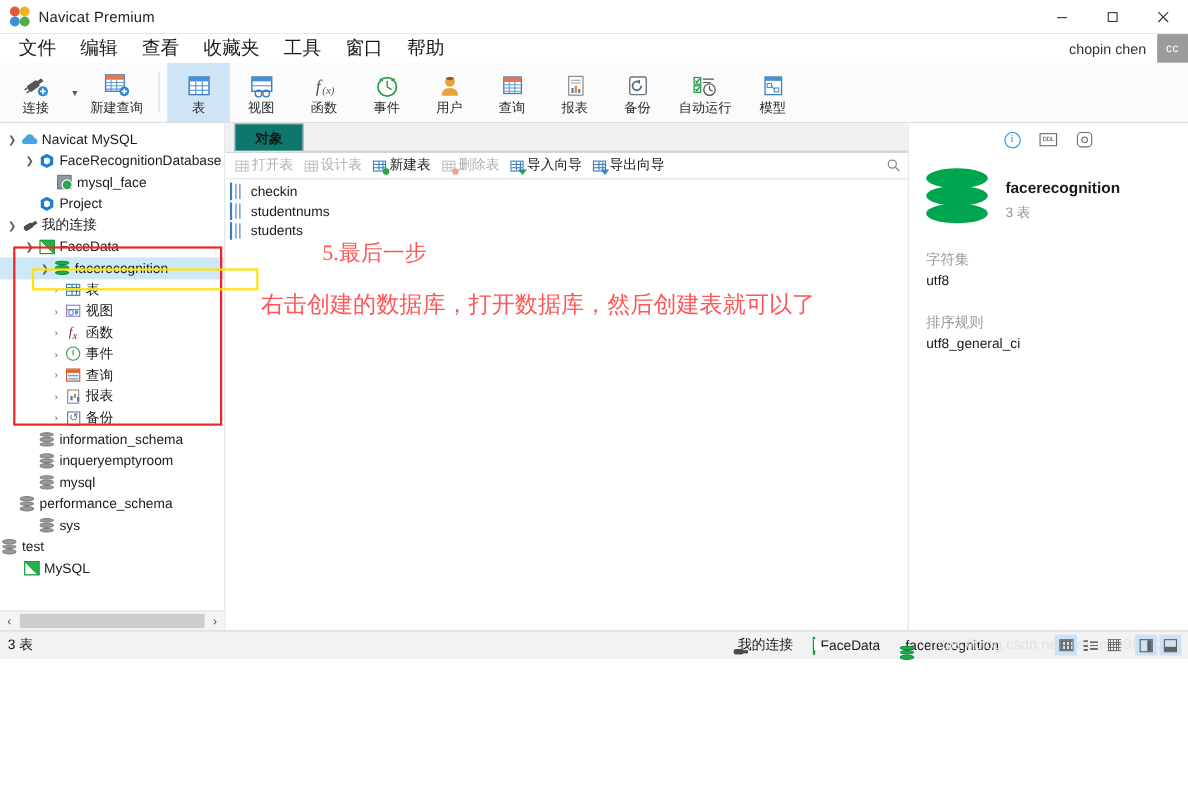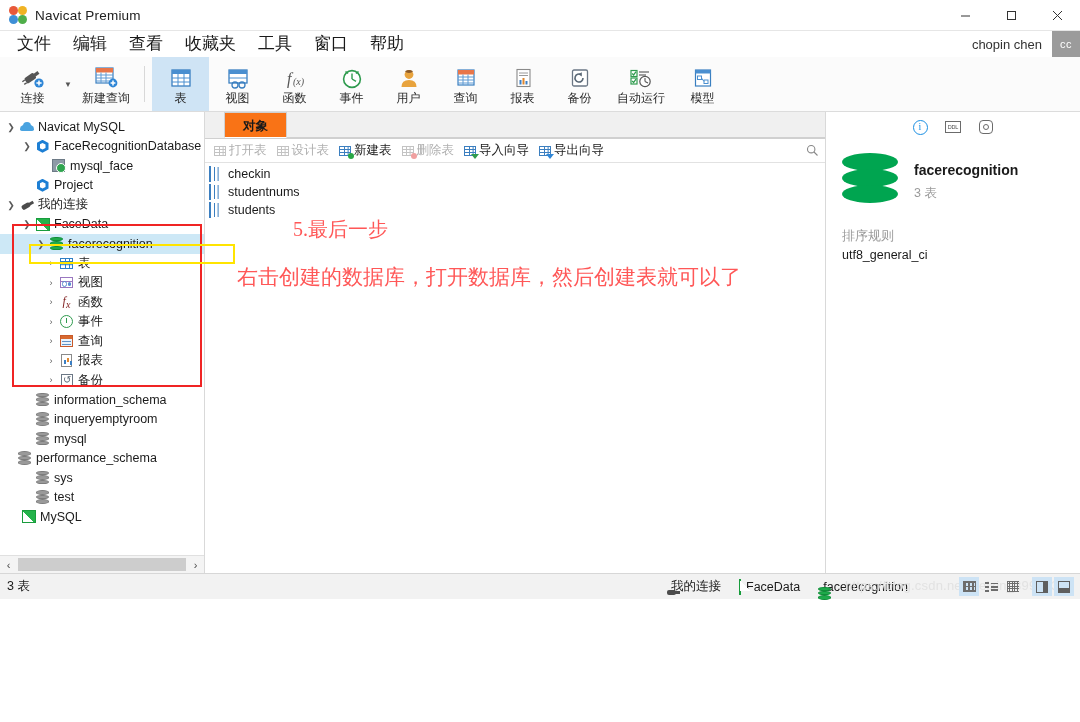--- a/index.html
+++ b/index.html
@@ -165,22 +165,22 @@
   .sb-thumb { flex:1; height: 13px; background: #cdcdcd; margin: 0 1px; }
 
   
   .center { flex: 1; display: flex; flex-direction: column; min-width: 0; background: #fff; position: relative; }
   .tabstrip {
     height: 27px; flex: 0 0 27px; background: #f0f0f0;
     border-bottom: 1px solid #d0d0d0; display: flex; align-items: flex-end;
   }
   .tab {
     padding: 0 18px; height: 26px; line-height: 26px; font-size: 12.5px;
-    background: #f97316; border: 1px solid #d0d0d0; border-bottom: 1px solid #fff;
-    margin-left: 19px; color: #1a1a1a; font-weight: bold;
+    background: #0f766e; border: 1px solid #d0d0d0; border-bottom: 1px solid #fff;
+    margin-left: 8px; color: #1a1a1a; font-weight: bold;
   }
   .tabstrip-fill { flex: 1; height: 26px; border-bottom: 1px solid #d0d0d0; }
 
   .objbar {
     height: 24px; flex: 0 0 24px; display: flex; align-items: center;
     border-bottom: 1px solid #e2e2e2; padding-left: 4px; background: #fff;
   }
   .obj-btn {
     display: flex; align-items: center; gap: 3px; padding: 0 5px; height: 22px;
     font-size: 12.5px; color: #1a1a1a;
@@ -642,21 +642,21 @@
         <div class="trow" style="padding-left:34px">
           <span class="ticn">
             <span class="ic-db gray">
                 <span class="dbl l1"></span>
                 <span class="dbl l2"></span>
                 <span class="dbl l3"></span>
               </span>
           </span>
           <span class="tlbl">sys</span>
         </div>
-        <div class="trow" style="padding-left:34px">
+        <div class="trow" style="">
           <span class="ticn">
             <span class="ic-db gray">
                 <span class="dbl l1"></span>
                 <span class="dbl l2"></span>
                 <span class="dbl l3"></span>
               </span>
           </span>
           <span class="tlbl">test</span>
         </div>
         <div class="trow" style="padding-left:20px">
@@ -767,20 +767,22 @@
             <span class="bl b2"></span>
             <span class="bl b3"></span>
         </div>
         <div>
           <div class="info-title">facerecognition</div>
           <div class="info-sub">3 表</div>
         </div>
       </div>
 
       <div class="info-field">
+        <div class="if-label">字符集</div>
+        <div class="if-value">utf8</div>
       </div>
       <div class="info-field">
         <div class="if-label">排序规则</div>
         <div class="if-value">utf8_general_ci</div>
       </div>
     </div>
   </div>
 
   <div class="statusbar">
     <div class="st-left">3 表</div>

